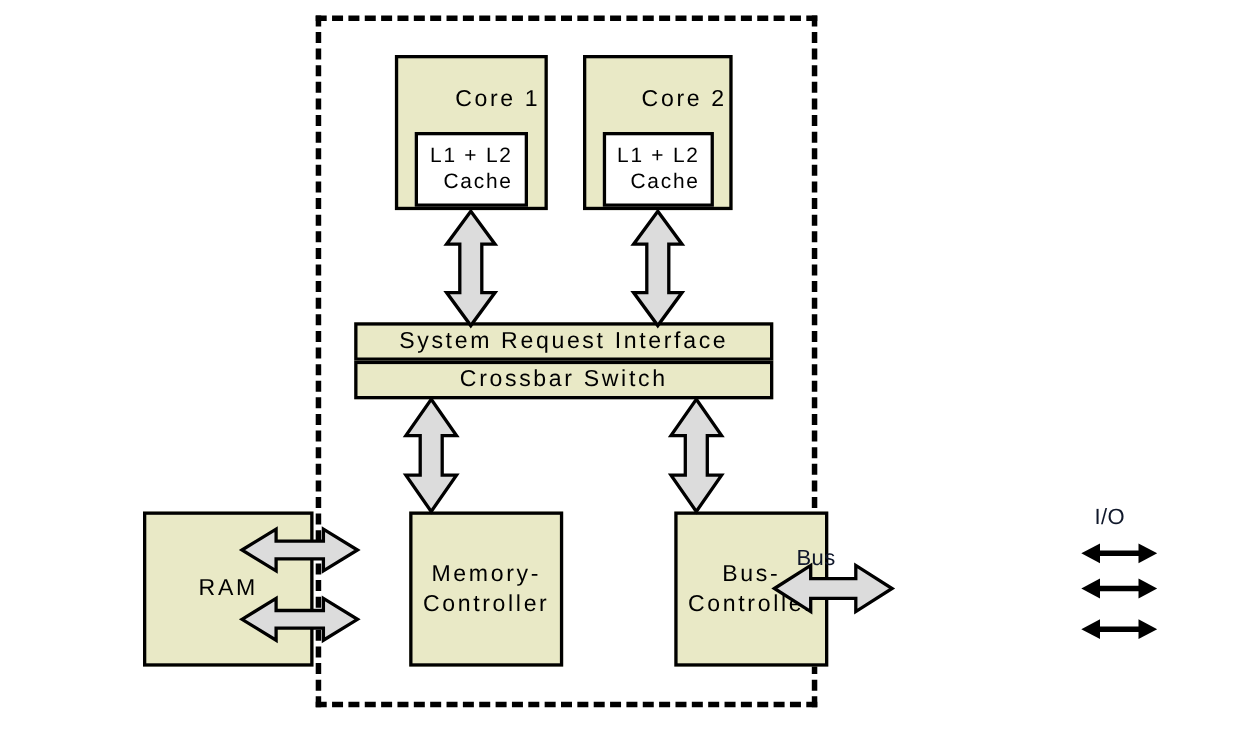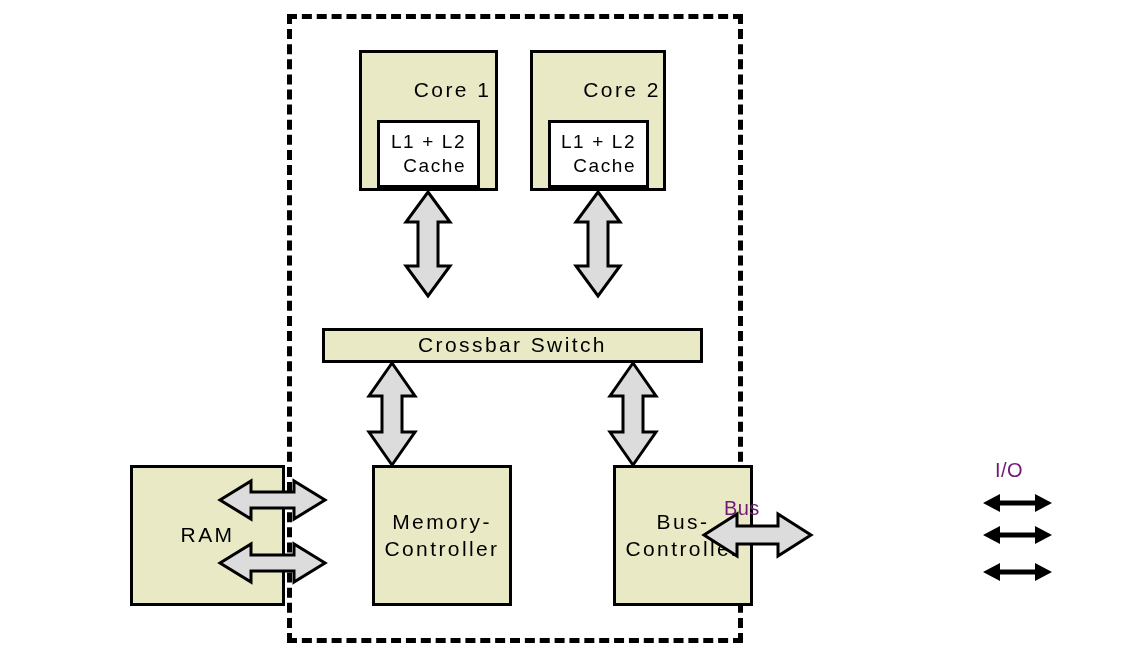--- a/index.html
+++ b/index.html
@@ -44,21 +44,21 @@
     text-align: center;
     letter-spacing: 2.2px;
     color: #000;
   }
   .bar-label { font-size: 21px; letter-spacing: 2.4px; }
   .big-label { font-size: 21px; letter-spacing: 2.4px; margin-left: 48px; }
   .cache-label { font-size: 19px; letter-spacing: 1.6px; }
   
   .free-text {
     position: absolute;
-    color: #701a75;
+    color: #0f172a;
     font-size: 20px;
     letter-spacing: 0.4px;
     white-space: nowrap;
   }
   
   .arrow-layer {
     position: absolute;
     left: 0; top: 0;
     width: 1126px;
     height: 668px;
@@ -93,20 +93,23 @@
   </div>
 
   <div class="block" style="left:530px; top:50px; width:136px; height:141px;">
     <div class="core-title big-label" style="top:24px;">Core 2</div>
   </div>
   <div class="block white cache-label" style="left:548px; top:120px; width:101px; height:68px;">
     <span>L1 + L2
 Cache</span>
   </div>
 
+  <div class="block bar-label" style="left:322px; top:293px; width:381px; height:35px;">
+    <span>System Request Interface</span>
+  </div>
 
   <div class="block bar-label" style="left:322px; top:328px; width:381px; height:35px;">
     <span>Crossbar Switch</span>
   </div>
 
   <div class="block big-label" style="left:82px; top:465px; width:155px; height:141px;">
     <span>RAM</span>
   </div>
 
   <div class="block big-label" style="left:324px; top:465px; width:140px; height:141px;">

